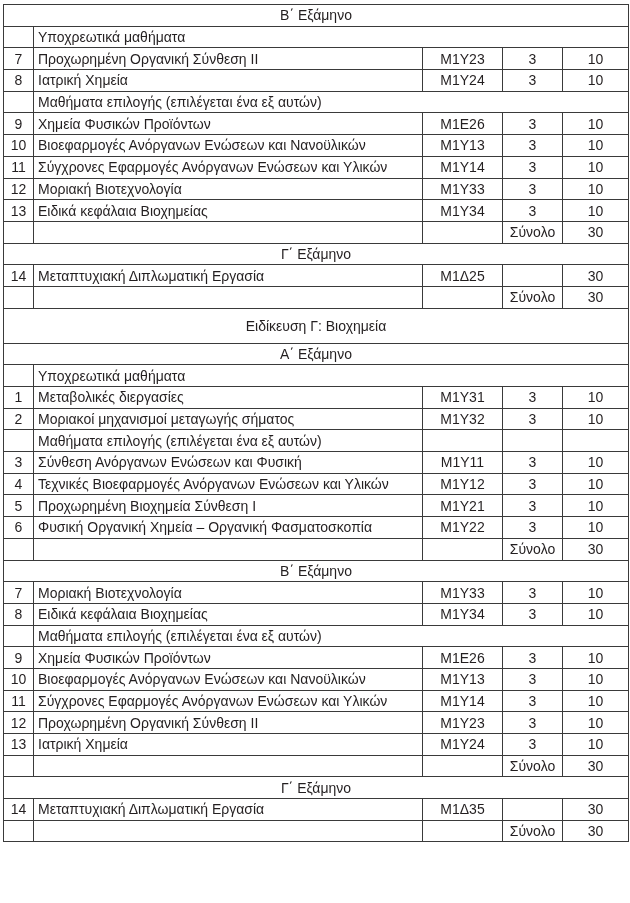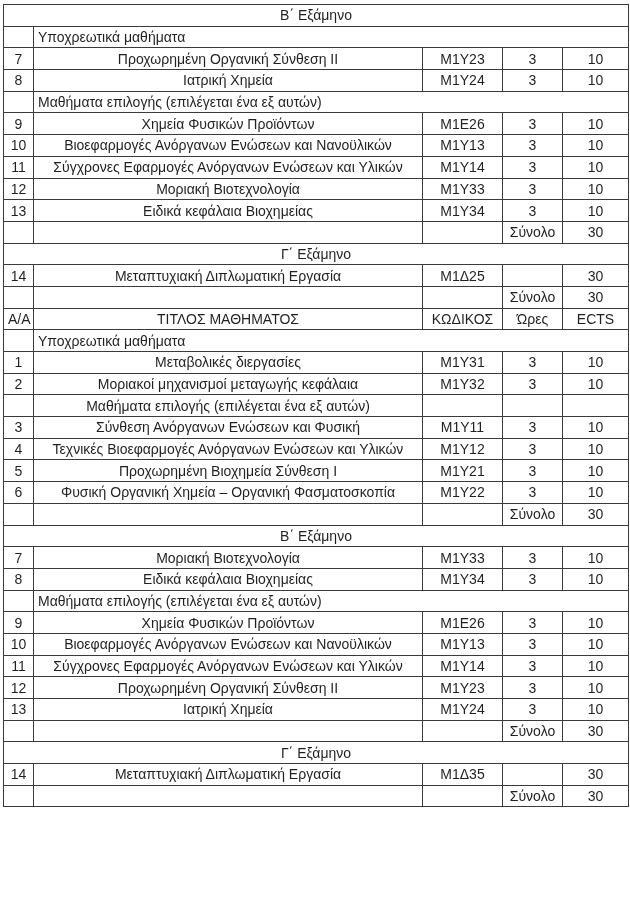--- a/index.html
+++ b/index.html
@@ -14,21 +14,21 @@
   table.curr td {
     border: 1px solid #3a3a3a;
     height: 21.7px;
     padding: 0 4px;
     box-sizing: border-box;
     white-space: nowrap;
     overflow: hidden;
     vertical-align: middle;
   }
   td.c-aa { text-align: center; padding: 0; }
-  td.c-title { text-align: center; }
+  td.c-title { text-align: left; }
   td.c-code, td.c-hours, td.c-ects { text-align: center; padding: 0; }
   td.center { text-align: center; }
   tr.tall td { height: 35px; }
   col.w-aa { width: 30px; }
   col.w-title { width: 389px; }
   col.w-code { width: 80px; }
   col.w-hours { width: 60px; }
   col.w-ects { width: 66px; }
 </style>
 </head>
@@ -123,42 +123,41 @@
       <td class="c-ects">30</td>
     </tr>
     <tr>
       <td class="c-aa"></td>
       <td class="c-title"></td>
       <td class="c-code"></td>
       <td class="c-hours">Σύνολο</td>
       <td class="c-ects">30</td>
     </tr>
 
-
-    <tr>
-      <td class="c-aa">Α/Α</td>
-      <td class="c-title">ΤΙΤΛΟΣ ΜΑΘΗΜΑΤΟΣ</td>
-      <td class="c-code">ΚΩΔΙΚΟΣ</td>
-      <td class="c-hours">Ώρες</td>
-      <td class="c-ects">ECTS</td>
+    <tr class="tall">
+      <td colspan="5" class="center">Ειδίκευση Γ: Βιοχημεία</td>
+    </tr>
+
+    <tr>
+      <td colspan="5" class="center">Α΄ Εξάμηνο</td>
     </tr>
     <tr>
       <td class="c-aa"></td>
       <td colspan="4">Υποχρεωτικά μαθήματα</td>
     </tr>
     <tr>
       <td class="c-aa">1</td>
       <td class="c-title">Μεταβολικές διεργασίες</td>
       <td class="c-code">Μ1Υ31</td>
       <td class="c-hours">3</td>
       <td class="c-ects">10</td>
     </tr>
     <tr>
       <td class="c-aa">2</td>
-      <td class="c-title">Μοριακοί μηχανισμοί μεταγωγής κεφάλαια</td>
+      <td class="c-title">Μοριακοί μηχανισμοί μεταγωγής σήματος</td>
       <td class="c-code">Μ1Υ32</td>
       <td class="c-hours">3</td>
       <td class="c-ects">10</td>
     </tr>
     <tr>
       <td class="c-aa"></td>
       <td class="c-title">Μαθήματα επιλογής (επιλέγεται ένα εξ αυτών)</td>
       <td class="c-code"></td>
       <td class="c-hours"></td>
       <td class="c-ects"></td>

